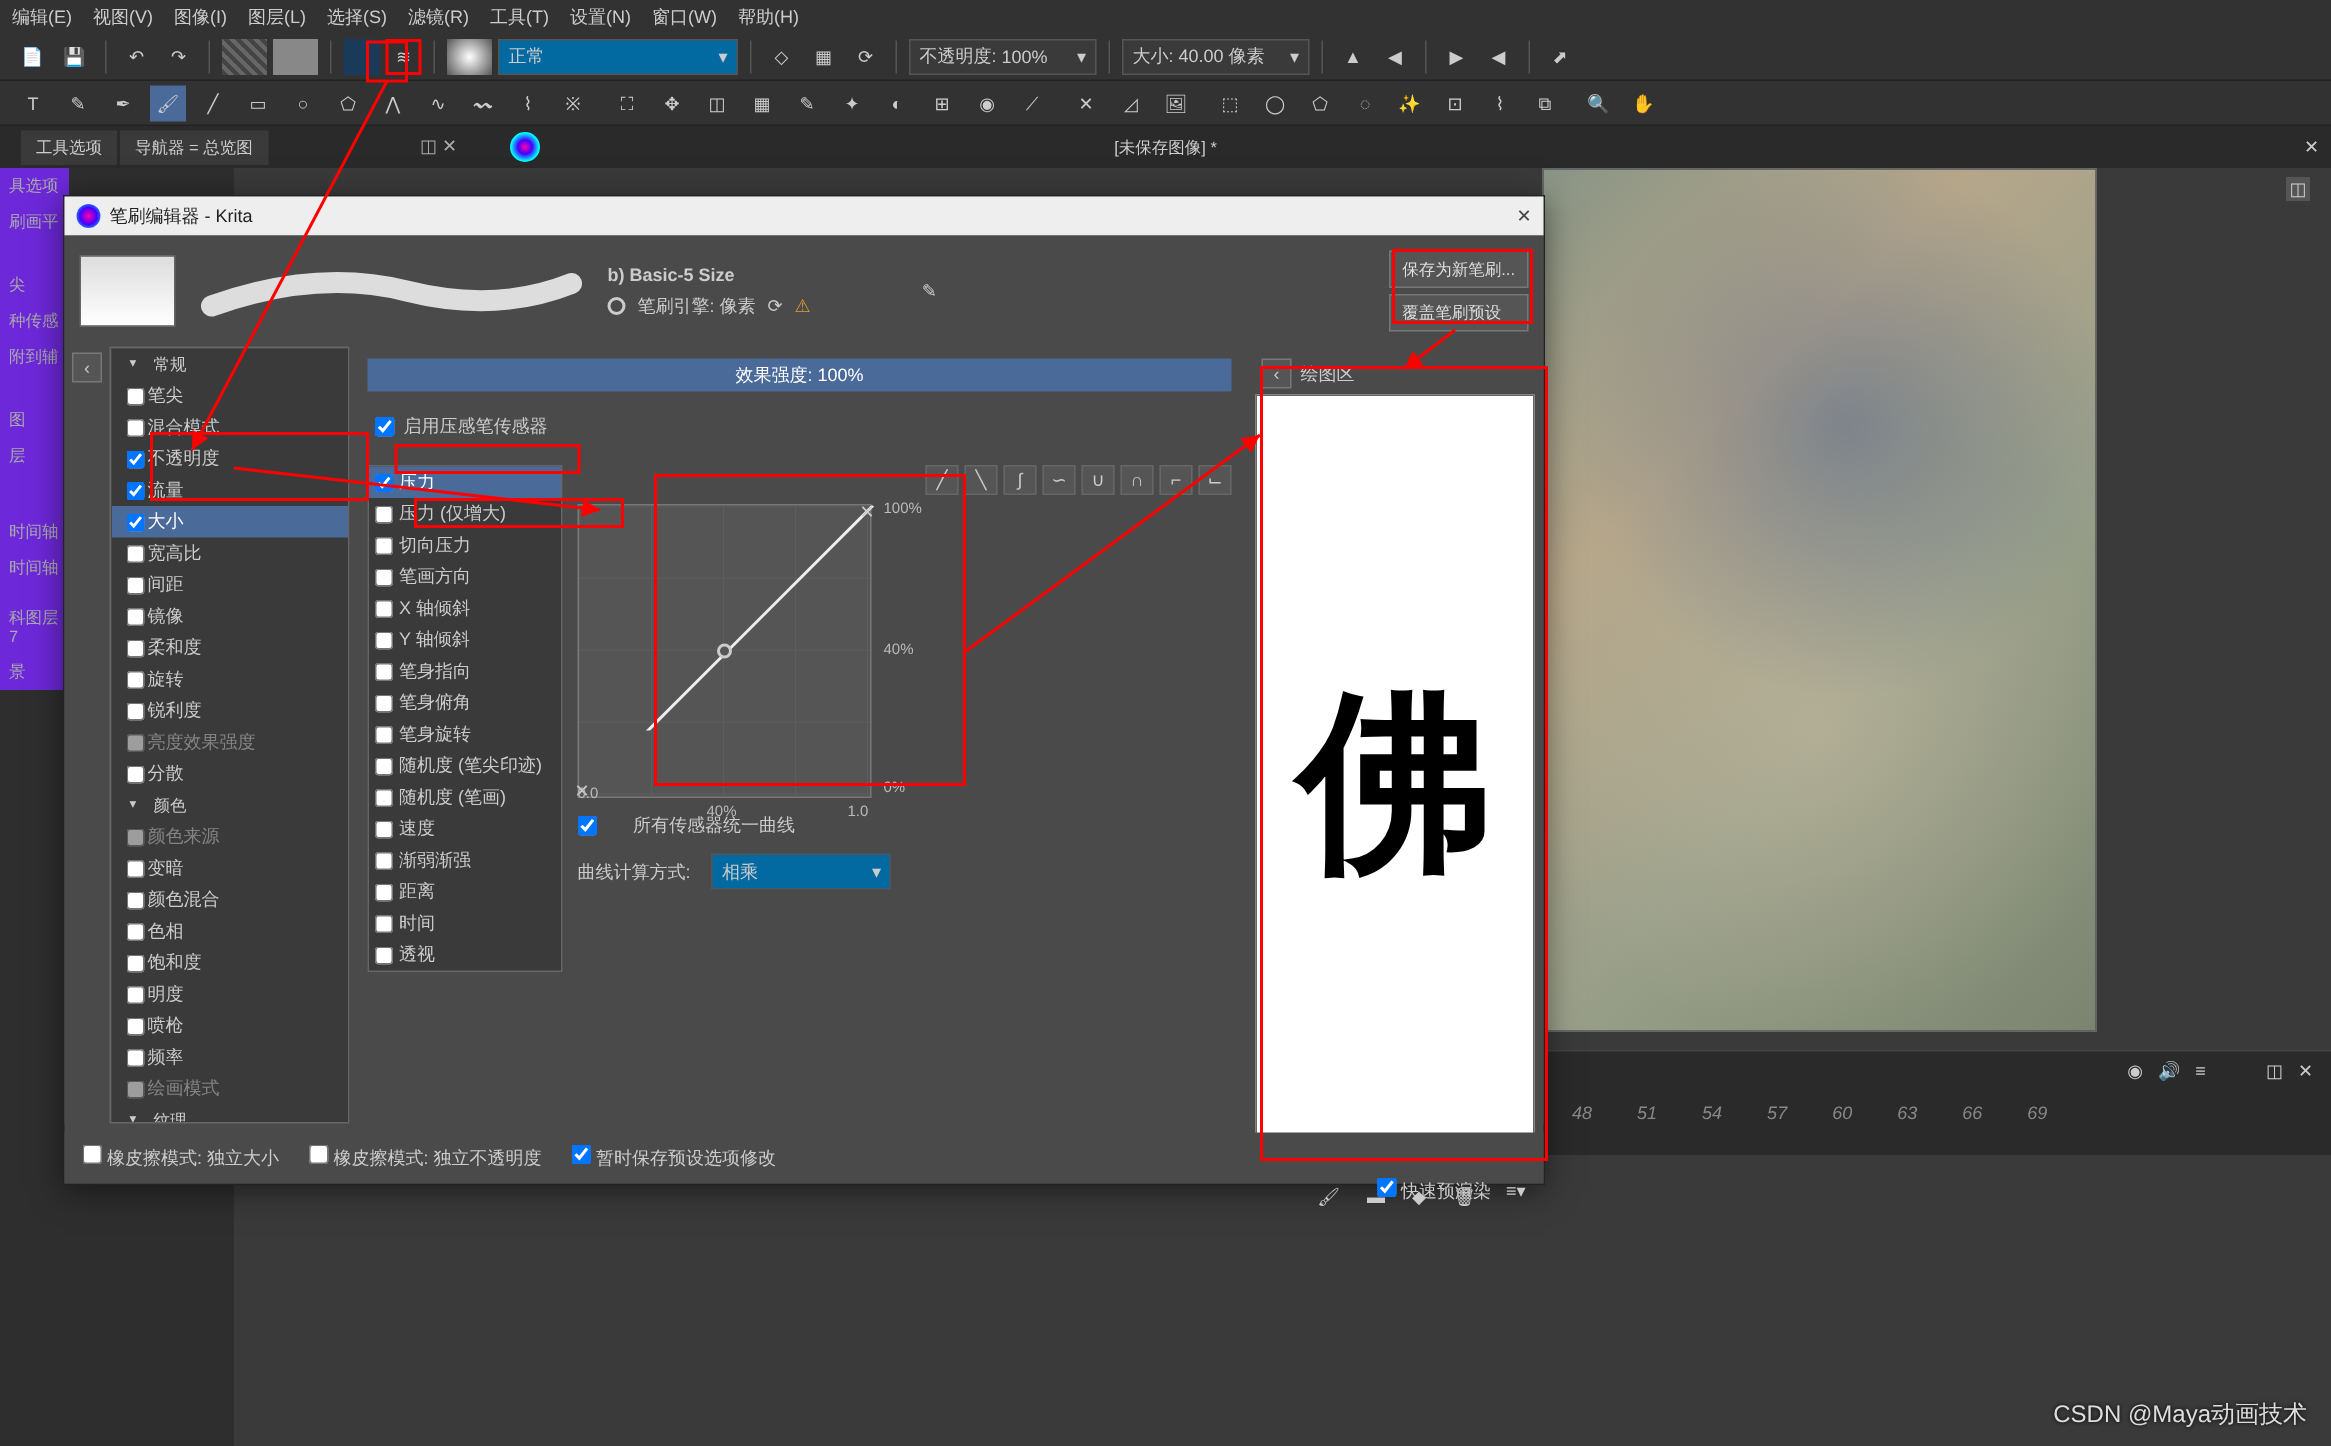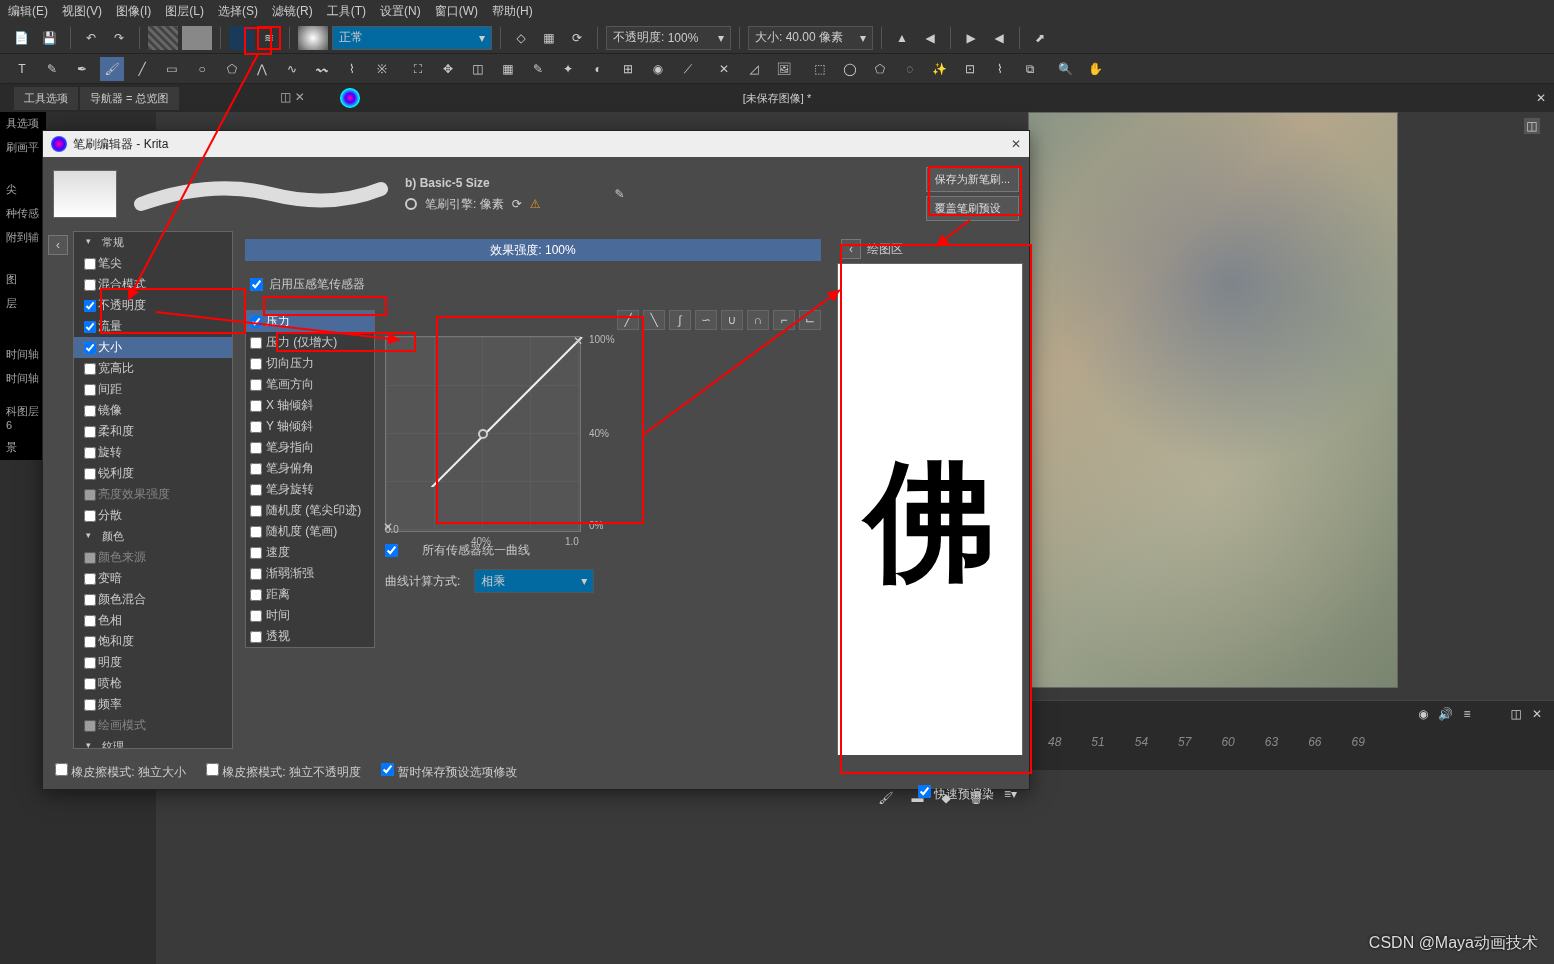--- a/index.html
+++ b/index.html
@@ -16,21 +16,21 @@
 .spin { background: #3a3a3a; border: 1px solid #555; width: 125px; height: 24px; display: flex; align-items: center; padding: 0 6px; }
 
 .toolbar2 { background: #323232; height: 30px; display: flex; align-items: center; padding: 0 10px; gap: 6px; border-bottom: 1px solid #222; }
 
 .tabbar { background: #2a2a2a; height: 28px; display: flex; align-items: center; position: relative; }
 .tab-left { display: flex; gap: 2px; padding-left: 14px; }
 .tab { background: #3a3a3a; padding: 4px 10px; font-size: 11px; }
 .doc-title { position: absolute; left: 50%; transform: translateX(-50%); font-size: 11px; }
 .close-x { position: absolute; right: 8px; color: #ccc; }
 
-.left-panel { position: absolute; left: 0; top: 112px; width: 46px; background: #000000; }
+.left-panel { position: absolute; left: 0; top: 112px; width: 46px; background: #6d28d9; }
 .left-panel .row { padding: 4px 6px; font-size: 11px; color: #aaa; border-bottom: 1px solid transparent; }
 
 .canvas-bg { position: absolute; left: 156px; top: 112px; right: 0; bottom: 0; background: #3a3a3a; }
 .canvas-img { position: absolute; left: 1028px; top: 112px; width: 370px; height: 576px; background: linear-gradient(135deg, #8a9586 0%, #b5a68a 30%, #9aa08a 60%, #7a8570 100%); border: 1px solid #666; }
 .canvas-img::after { content:""; position:absolute; inset:0; background: radial-gradient(circle at 55% 30%, rgba(80,100,140,0.5) 0%, transparent 40%), radial-gradient(circle at 50% 65%, rgba(220,200,170,0.35) 0%, transparent 50%); }
 
 .timeline { position: absolute; left: 1028px; top: 700px; right: 0; height: 70px; background: #2a2a2a; border-top: 1px solid #444; }
 .timeline .icons { display: flex; justify-content: flex-end; gap: 10px; padding: 6px 12px; }
 .timeline .ruler { display: flex; gap: 30px; padding: 8px 20px; color: #888; font-size: 10px; font-style: italic; }
 
@@ -210,21 +210,21 @@
     <div class="row"></div>
     <div class="row"></div>
     <div class="row">图</div>
     <div class="row">层</div>
     <div class="row"></div>
     <div class="row"></div>
     <div class="row"></div>
     <div class="row">时间轴</div>
     <div class="row">时间轴</div>
     <div class="row"></div>
-    <div class="row">科图层 6</div>
+    <div class="row">科图层 7</div>
     <div class="row">景</div>
   </div>
 
 <div class="canvas-bg"></div>
 <div class="canvas-img"></div>
 <div class="float-btn">◫</div>
 
 <div class="timeline">
   <div class="icons">
     <span>◉</span>

